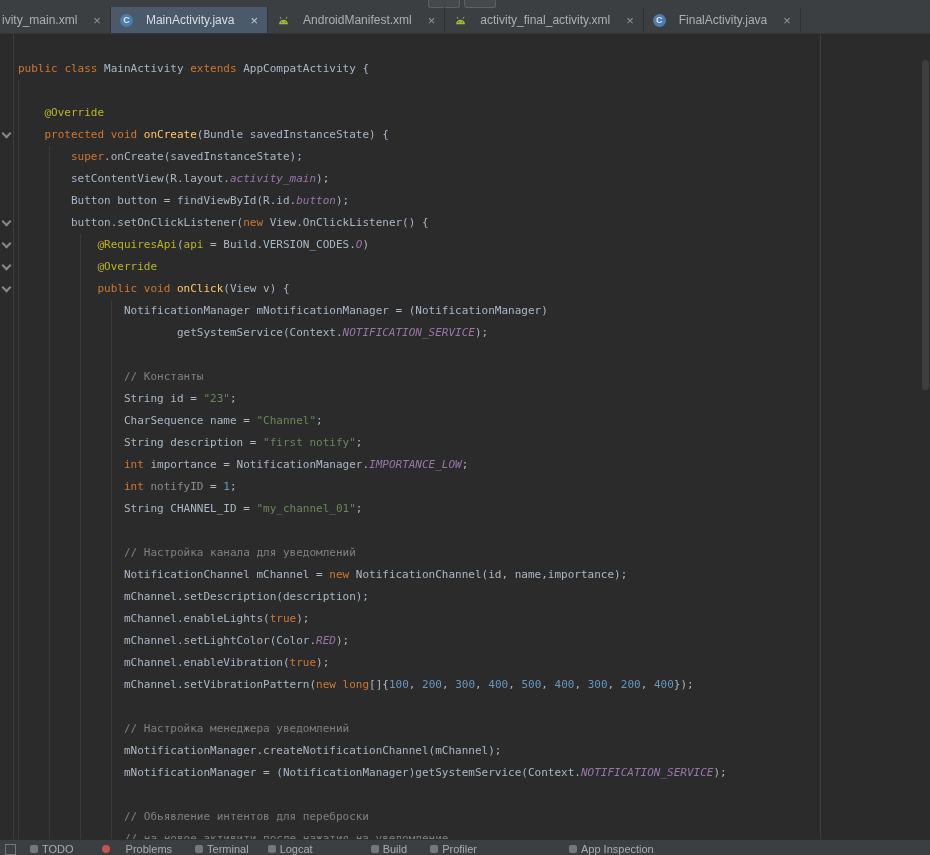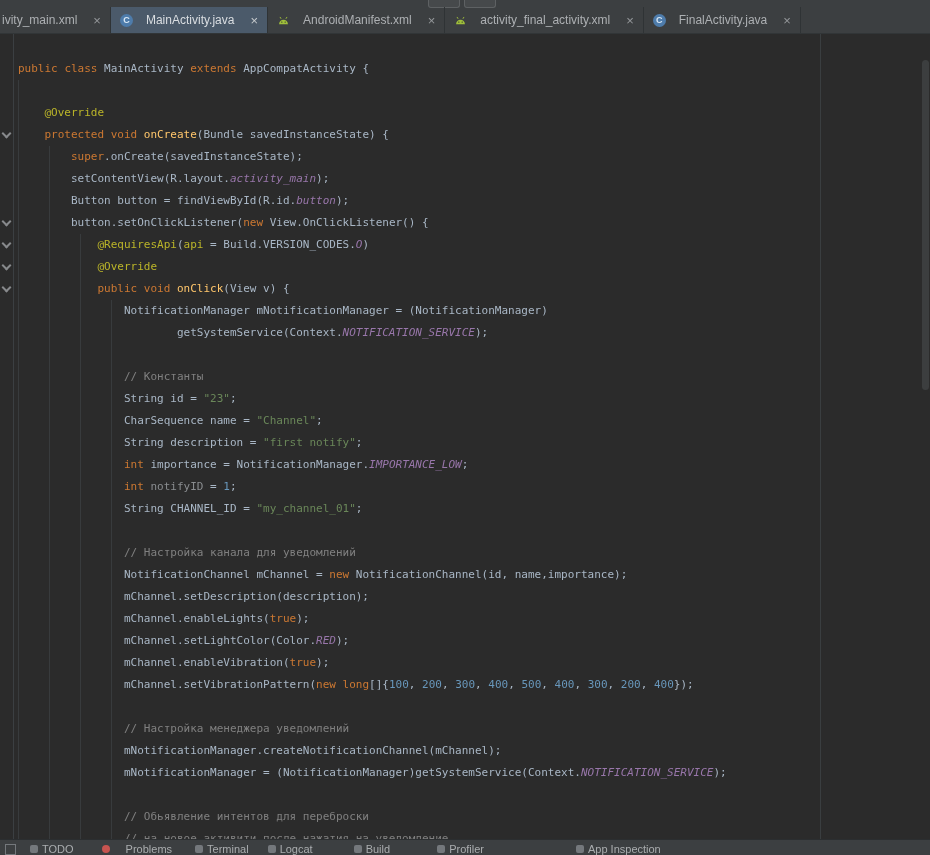--- a/index.html
+++ b/index.html
@@ -118,29 +118,29 @@
           <span>TODO</span>
         </div>
         <div class="sb-item" style="margin-right: 23px; gap: 16px;">
           <span class="sb-icon problems"></span>
           <span>Problems</span>
         </div>
         <div class="sb-item" style="margin-right: 19px;">
           <span class="sb-icon"></span>
           <span>Terminal</span>
         </div>
-        <div class="sb-item" style="margin-right: 16px;">
+        <div class="sb-item" style="margin-right: 33px;">
           <span class="sb-icon"></span>
           <span>Logcat</span>
         </div>
         <div class="sb-item" style="margin-right: 23px; margin-left: 25px;">
           <span class="sb-icon"></span>
           <span>Build</span>
         </div>
-        <div class="sb-item" style="margin-right: 48px; margin-left: 24px;">
+        <div class="sb-item" style="margin-right: 48px;">
           <span class="sb-icon"></span>
           <span>Profiler</span>
         </div>
         <div class="sb-item" style="margin-right: 0px; margin-left: 44px;">
           <span class="sb-icon"></span>
           <span>App Inspection</span>
         </div>
       </div>
   </div>
 </div>

